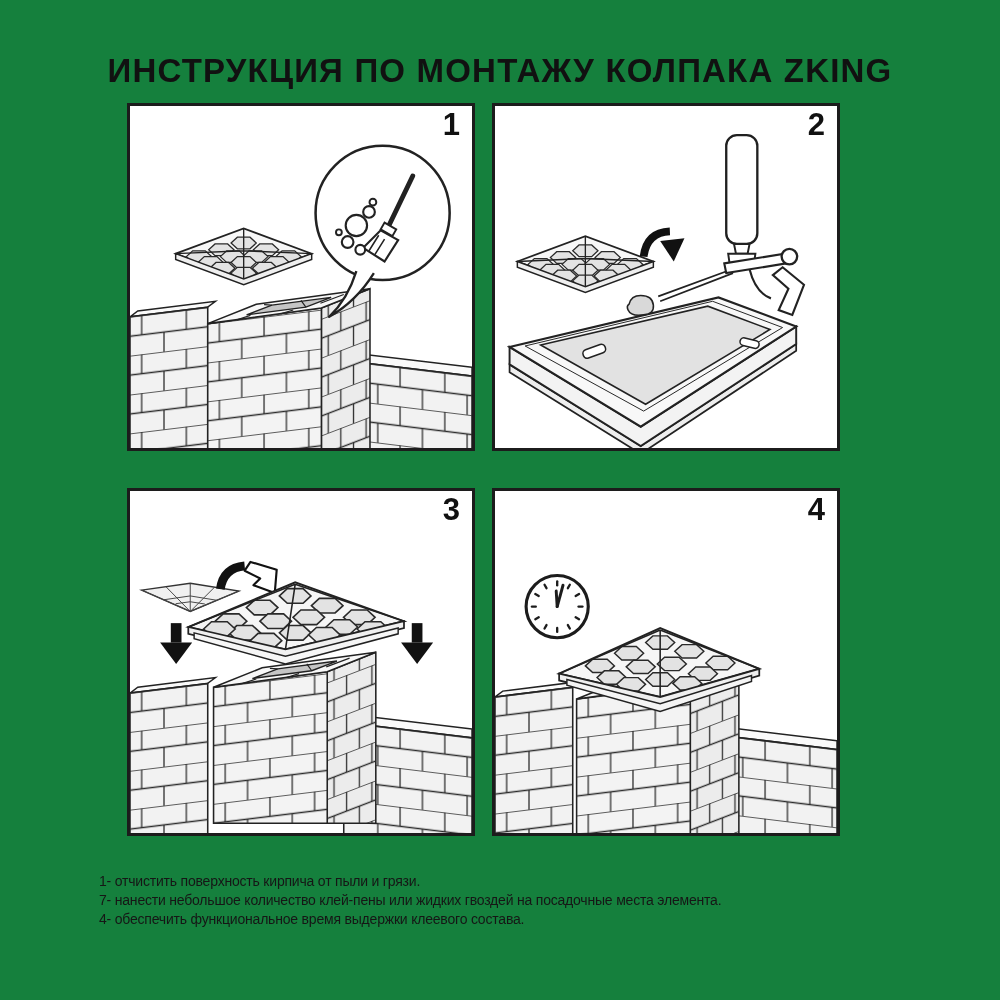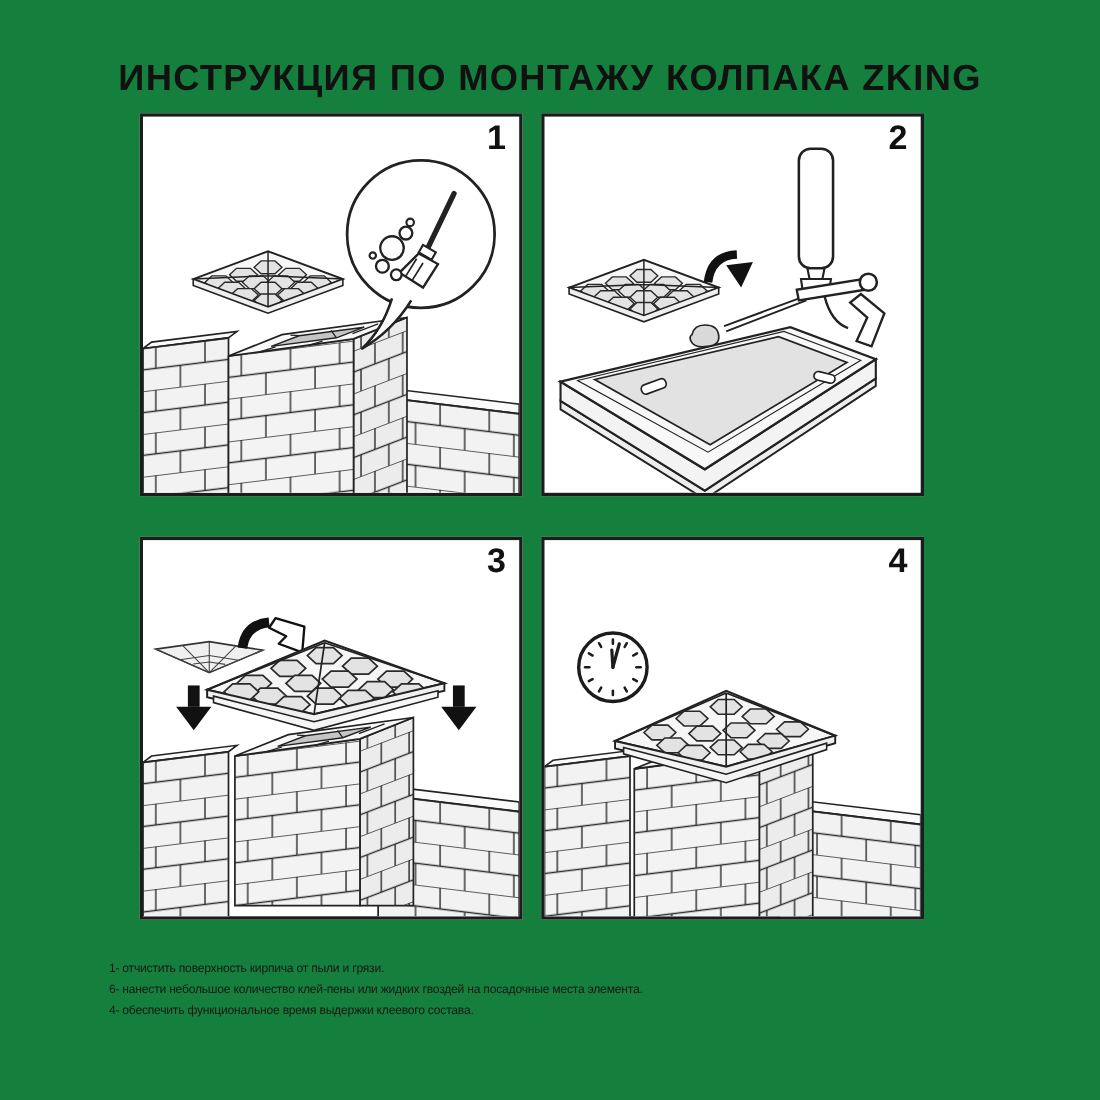--- a/index.html
+++ b/index.html
@@ -6,21 +6,21 @@
   .page{position:relative;width:1000px;height:1000px;background:#15803d;
         font-family:"Liberation Sans", sans-serif;color:#1a1a1a;overflow:hidden;}
   .title{position:absolute;left:0;top:30px;width:1000px;text-align:center;
          font-size:33px;font-weight:800;letter-spacing:1.2px;color:#111;white-space:nowrap;}
   .panel{position:absolute;width:342px;height:342px;border:3px solid #1c1c1c;background:#fff;}
   .p1{left:127px;top:103px;}  .p2{left:492px;top:103px;}
   .p3{left:127px;top:488px;}  .p4{left:492px;top:488px;}
   .panel svg{position:absolute;left:0;top:0;}
   .stepnum{position:absolute;top:1px;right:12px;font-size:31px;font-weight:800;color:#111;}
   .notes{position:absolute;left:99px;top:872px;margin:0;padding:0;list-style:none;
-         font-size:11px;line-height:19px;letter-spacing:-0.2px;color:#161616;}
+         font-size:14px;line-height:19px;letter-spacing:-0.2px;color:#161616;}
 </style>
 </head>
 <body>
 
 <div class="page">
 
   <svg width="0" height="0" style="position:absolute" aria-hidden="true">
     <defs>
       <pattern id="pbL" width="46" height="40" patternUnits="userSpaceOnUse" patternTransform="skewY(-7)">
         <path d="M0 0H46M0 20H46M12 0V20M35 20V40" fill="none" stroke="#2b2b2b" stroke-width="1.3"></path>
@@ -266,17 +266,17 @@
         </g>
         <line x1="64" y1="119" x2="70" y2="97" stroke="#1c1c1c" stroke-width="3" stroke-linecap="round"></line>
         <line x1="64" y1="119" x2="63" y2="103" stroke="#1c1c1c" stroke-width="3" stroke-linecap="round"></line>
       </g>
     </svg>
     <span class="stepnum">4</span>
   </section>
 
   <ol class="notes">
     <li>1- отчистить поверхность кирпича от пыли и грязи.</li>
-    <li>6- нанести небольшое количество клей-пены или жидких гвоздей на посадочные места элемента.</li>
+    <li>7- нанести небольшое количество клей-пены или жидких гвоздей на посадочные места элемента.</li>
     <li>4- обеспечить функциональное время выдержки клеевого состава.</li>
   </ol>
 
 </div>
 
 </body></html>

